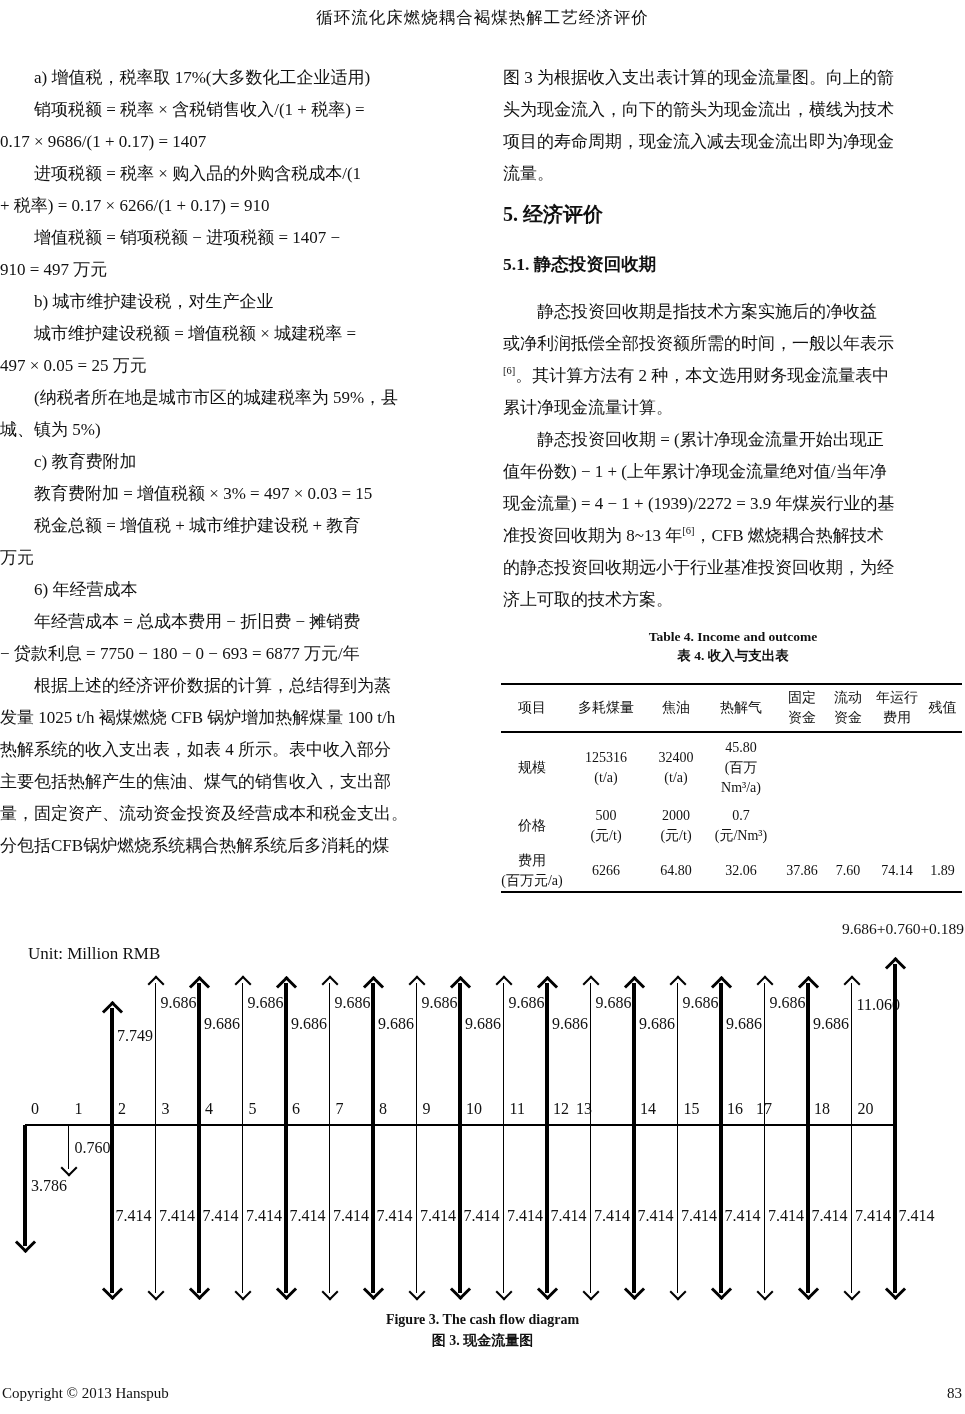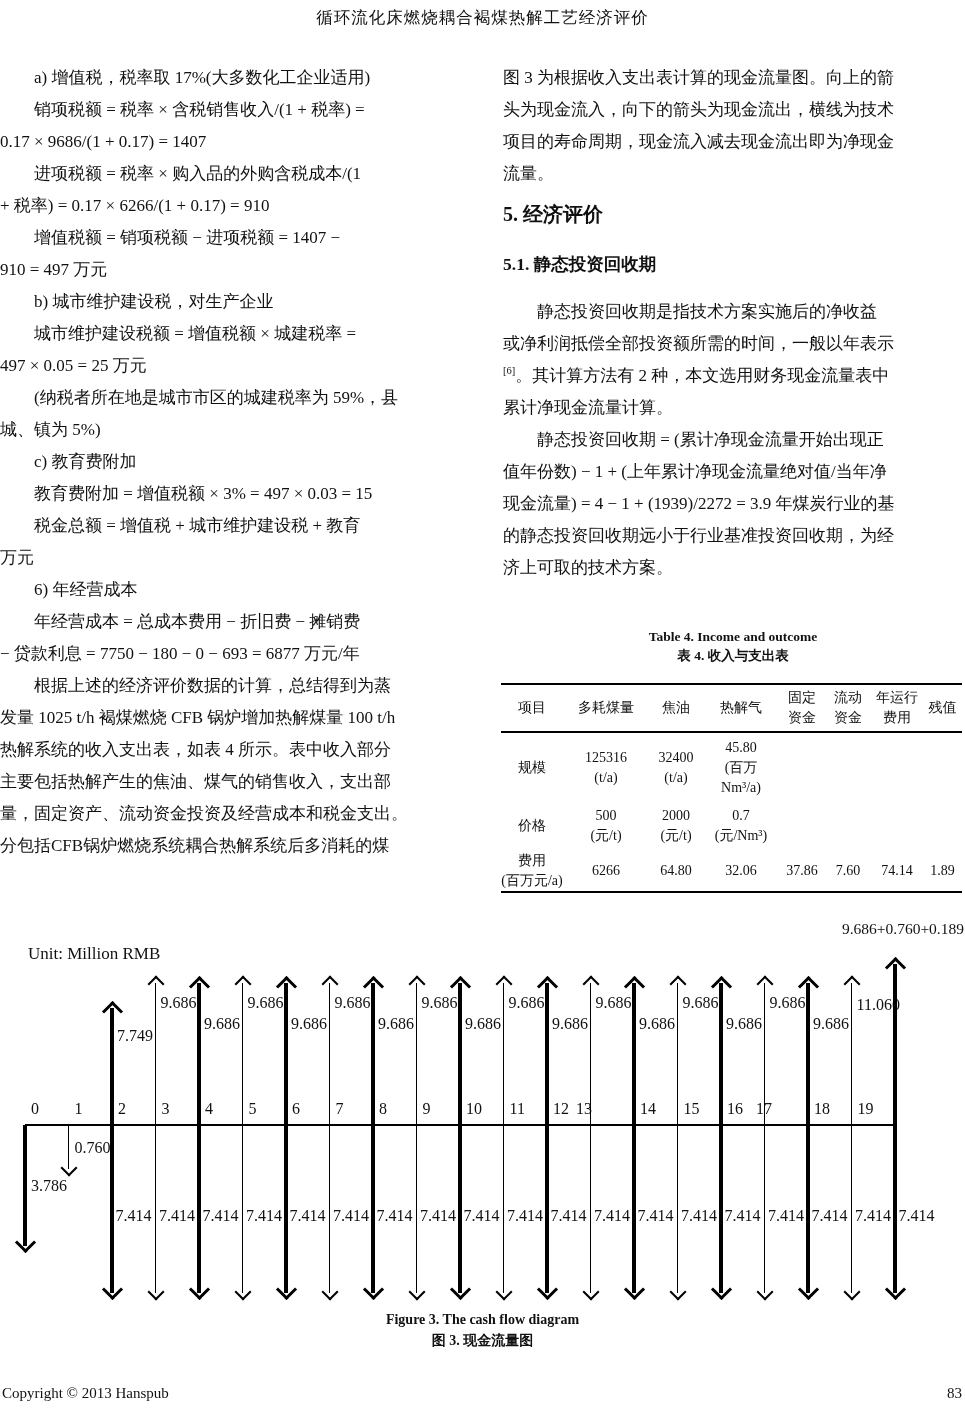--- a/index.html
+++ b/index.html
@@ -88,20 +88,21 @@
   <div class="abs h2" style="left:503px;top:252px;">5.1. 静态投资回收期</div>
 
   <div class="col" style="left:503px;top:296px;width:462px;" id="rightcol-mid">
       <div class="line">　　静态投资回收期是指技术方案实施后的净收益</div>
       <div class="line">或净利润抵偿全部投资额所需的时间，一般以年表示</div>
       <div class="line"><sup>[6]</sup><span>。其计算方法有 2 种，本文选用财务现金流量表中</span></div>
       <div class="line">累计净现金流量计算。</div>
       <div class="line">　　静态投资回收期 = (累计净现金流量开始出现正</div>
       <div class="line">值年份数) − 1 + (上年累计净现金流量绝对值/当年净</div>
       <div class="line">现金流量) = 4 − 1 + (1939)/2272 = 3.9 年煤炭行业的基</div>
+      <div class="line"><span>准投资回收期为 8~13 年</span><sup>[6]</sup><span>，CFB 燃烧耦合热解技术</span></div>
       <div class="line">的静态投资回收期远小于行业基准投资回收期，为经</div>
       <div class="line">济上可取的技术方案。</div>
     </div>
 
   <div class="abs tbl-cap" style="left:503px;top:627px;">Table 4. Income and outcome</div>
   <div class="abs tbl-cap" style="left:503px;top:646px;">表 4. 收入与支出表</div>
 
   <table class="income">
     <colgroup>
       <col style="width:62px">
@@ -250,21 +251,21 @@
       <div class="tick" style="left: 422.5px; top: 1100px;">9</div>
       <div class="tick" style="left: 466px; top: 1100px;">10</div>
       <div class="tick" style="left: 509.5px; top: 1100px;">11</div>
       <div class="tick" style="left: 553px; top: 1100px;">12</div>
       <div class="tick" style="left: 576px; top: 1100px;">13</div>
       <div class="tick" style="left: 640px; top: 1100px;">14</div>
       <div class="tick" style="left: 683.5px; top: 1100px;">15</div>
       <div class="tick" style="left: 727px; top: 1100px;">16</div>
       <div class="tick" style="left: 756px; top: 1100px;">17</div>
       <div class="tick" style="left: 814px; top: 1100px;">18</div>
-      <div class="tick" style="left: 857.5px; top: 1100px;">19</div>
+      <div class="tick" style="left: 857.5px; top: 1100px;">20</div>
       <div class="stem" style="left: 23.3px; top: 1125px; width: 3.4px; height: 121px;"></div>
       <div class="chev down" style="left: 17.5px; top: 1234.89px; width: 15px; height: 15px; border-top-width: 3px; border-right-width: 3px;"></div>
       <div class="flow-label" style="left: 31px; top: 1177px;">3.786</div>
       <div class="stem" style="left: 67.7px; top: 1125px; width: 1.6px; height: 44px;"></div>
       <div class="chev down" style="left: 62.5px; top: 1161.51px; width: 12px; height: 12px; border-top-width: 2px; border-right-width: 2px;"></div>
       <div class="flow-label" style="left: 74.5px; top: 1139px;">0.760</div>
       <div class="stem" style="left: 110.3px; top: 1008px; width: 3.4px; height: 117px;"></div>
       <div class="chev up" style="left: 104.5px; top: 1004.11px; width: 15px; height: 15px; border-top-width: 3px; border-right-width: 3px;"></div>
       <div class="flow-label" style="left: 117px; top: 1027px;">7.749</div>
       <div class="stem" style="left: 110.3px; top: 1125px; width: 3.4px; height: 168px;"></div>

